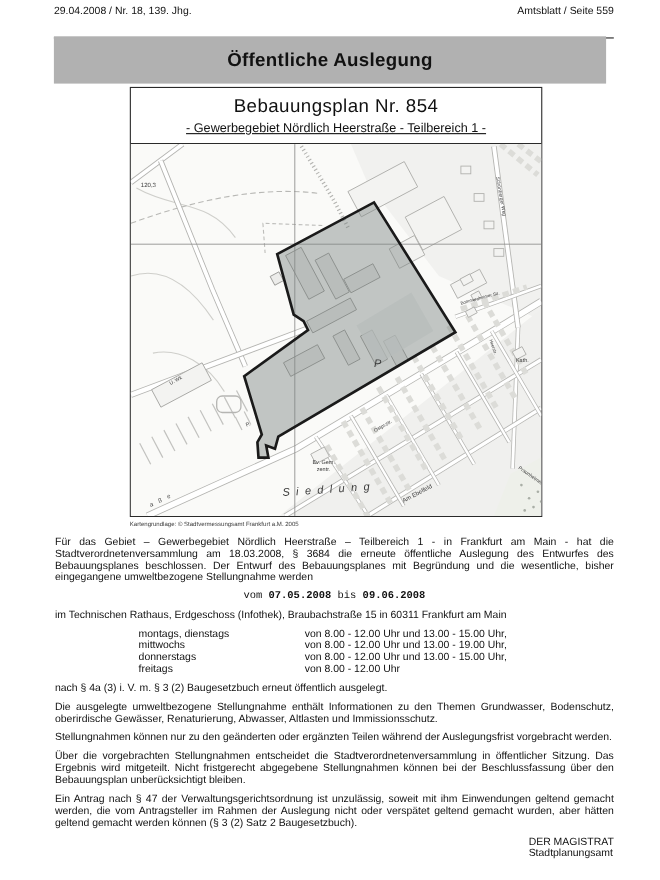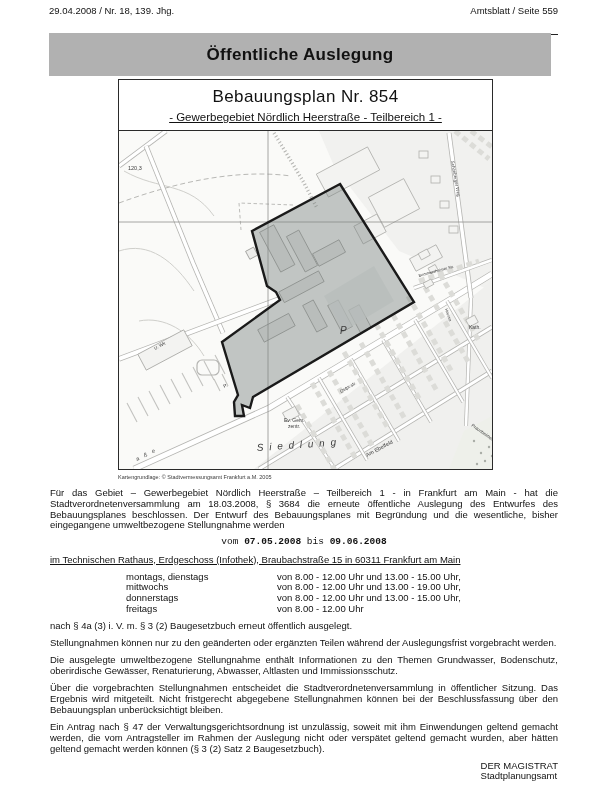--- a/index.html
+++ b/index.html
@@ -22,21 +22,21 @@
   .map-title .t1{margin:0 0 4px;font-size:17px;font-weight:normal;letter-spacing:.4px;}
   .map-title .t2{margin:0;font-size:11.5px;font-weight:normal;text-decoration:underline;}
   .map-canvas{display:block;width:373px;height:338px;background:#fafaf8;}
   .map-caption{position:absolute;top:474px;left:118px;font-size:5.5px;color:#3a3a3a;}
 
   
   .content{position:absolute;top:488px;left:50px;width:508px;
            font-size:9.5px;line-height:10.8px;text-align:justify;}
   .content p{margin:0 0 6.3px;}
   .date-line{text-align:center;margin:0 0 6.3px;font-family:Liberation Mono, monospace;}
-  .loc-line{text-align:left;margin:0 0 3px;text-decoration:underline;}
+  .loc-line{text-align:left;margin:0 0 3px;}
   .schedule{margin:0 0 6.3px 76px;display:grid;grid-template-columns:151px auto;row-gap:0;}
   .sig{display:flex;justify-content:flex-end;margin-top:2px;}
   .sig .sig-block{text-align:left;}
 
   svg text{font-family:"Liberation Sans",sans-serif;fill:#3c3c3c;}
 </style>
 </head>
 <body>
 
 <div class="page">
@@ -231,22 +231,22 @@
       <span>von 8.00 - 12.00 Uhr und 13.00 - 15.00 Uhr,</span>
       <span>mittwochs</span>
       <span>von 8.00 - 12.00 Uhr und 13.00 - 19.00 Uhr,</span>
       <span>donnerstags</span>
       <span>von 8.00 - 12.00 Uhr und 13.00 - 15.00 Uhr,</span>
       <span>freitags</span>
       <span>von 8.00 - 12.00 Uhr</span>
     </div>
 
     <p>nach § 4a (3) i. V. m. § 3 (2) Baugesetzbuch erneut öffentlich ausgelegt.</p>
+    <p>Die ausgelegte umweltbezogene Stellungnahme enthält Informationen zu den Themen Grundwasser, Bodenschutz, oberirdische Gewässer, Renaturierung, Abwasser, Altlasten und Immissionsschutz.</p>
     <p>Stellungnahmen können nur zu den geänderten oder ergänzten Teilen während der Auslegungsfrist vorgebracht werden.</p>
-    <p>Die ausgelegte umweltbezogene Stellungnahme enthält Informationen zu den Themen Grundwasser, Bodenschutz, oberirdische Gewässer, Renaturierung, Abwasser, Altlasten und Immissionsschutz.</p>
     <p>Über die vorgebrachten Stellungnahmen entscheidet die Stadtverordnetenversammlung in öffentlicher Sitzung. Das Ergebnis wird mitgeteilt. Nicht fristgerecht abgegebene Stellungnahmen können bei der Beschlussfassung über den Bebauungsplan unberücksichtigt bleiben.</p>
     <p>Ein Antrag nach § 47 der Verwaltungsgerichtsordnung ist unzulässig, soweit mit ihm Einwendungen geltend gemacht werden, die vom Antragsteller im Rahmen der Auslegung nicht oder verspätet geltend gemacht wurden, aber hätten geltend gemacht werden können (§ 3 (2) Satz 2 Baugesetzbuch).</p>
 
     <div class="sig">
       <div class="sig-block">
         <div>DER MAGISTRAT</div>
         <div>Stadtplanungsamt</div>
       </div>
     </div>
   </div>

